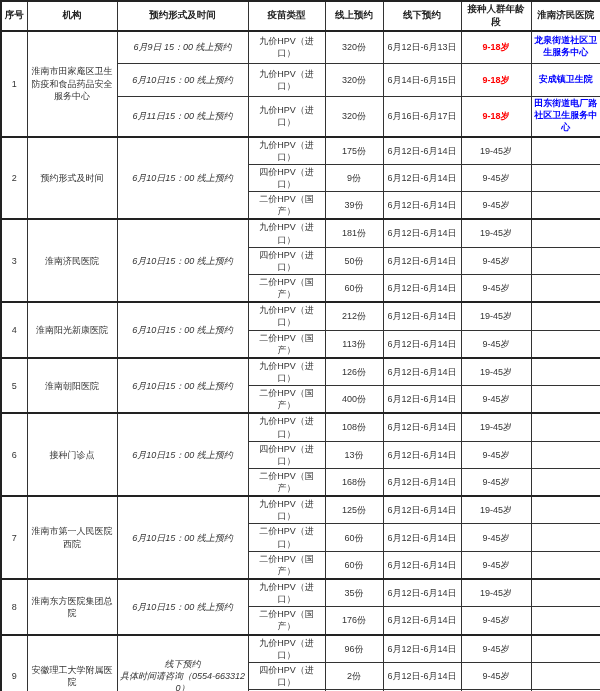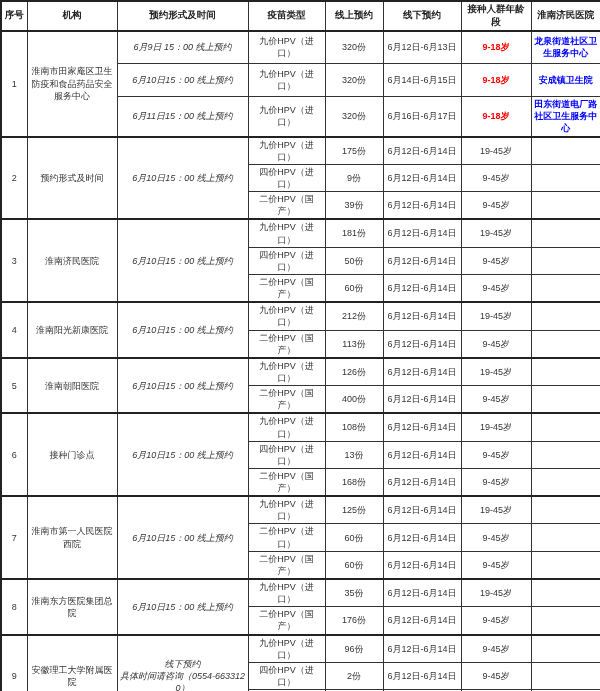--- a/index.html
+++ b/index.html
@@ -37,21 +37,21 @@
     font-weight: bold;
     color: #222222;
     border-bottom: 2px solid #222222;
     background: #ffffff;
   }
   table.vax thead tr { height: 28px; padding-left: 48px; }
   table.vax tr.tall { height: 33px; }
   table.vax tr.group-start td { border-top: 2px solid #222222; }
   td.booking { white-space: pre-line; font-style: italic; }
   td.red-age { color: #ff0000; font-weight: bold; }
-  td.blue-clinic { color: #0000ff; font-weight: bold; }
+  td.blue-clinic { color: #0000ff; font-weight: bold; font-family: Liberation Mono, monospace; }
 </style>
 </head>
 <body>
 
 <div class="page">
   <table class="vax">
     <colgroup>
       <col style="width:26px">
       <col style="width:90px">
       <col style="width:131px">

